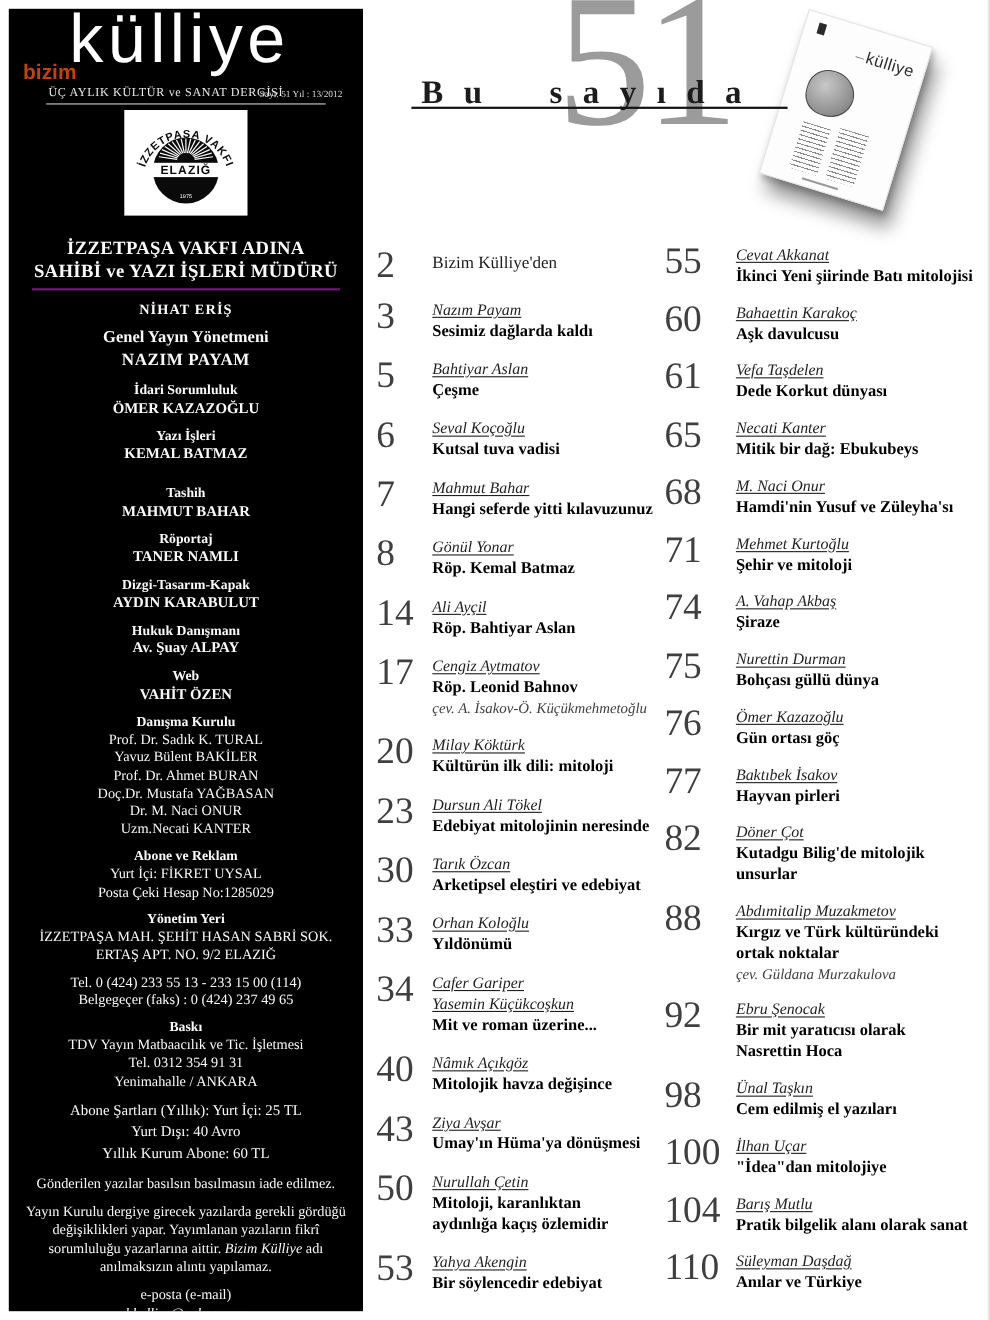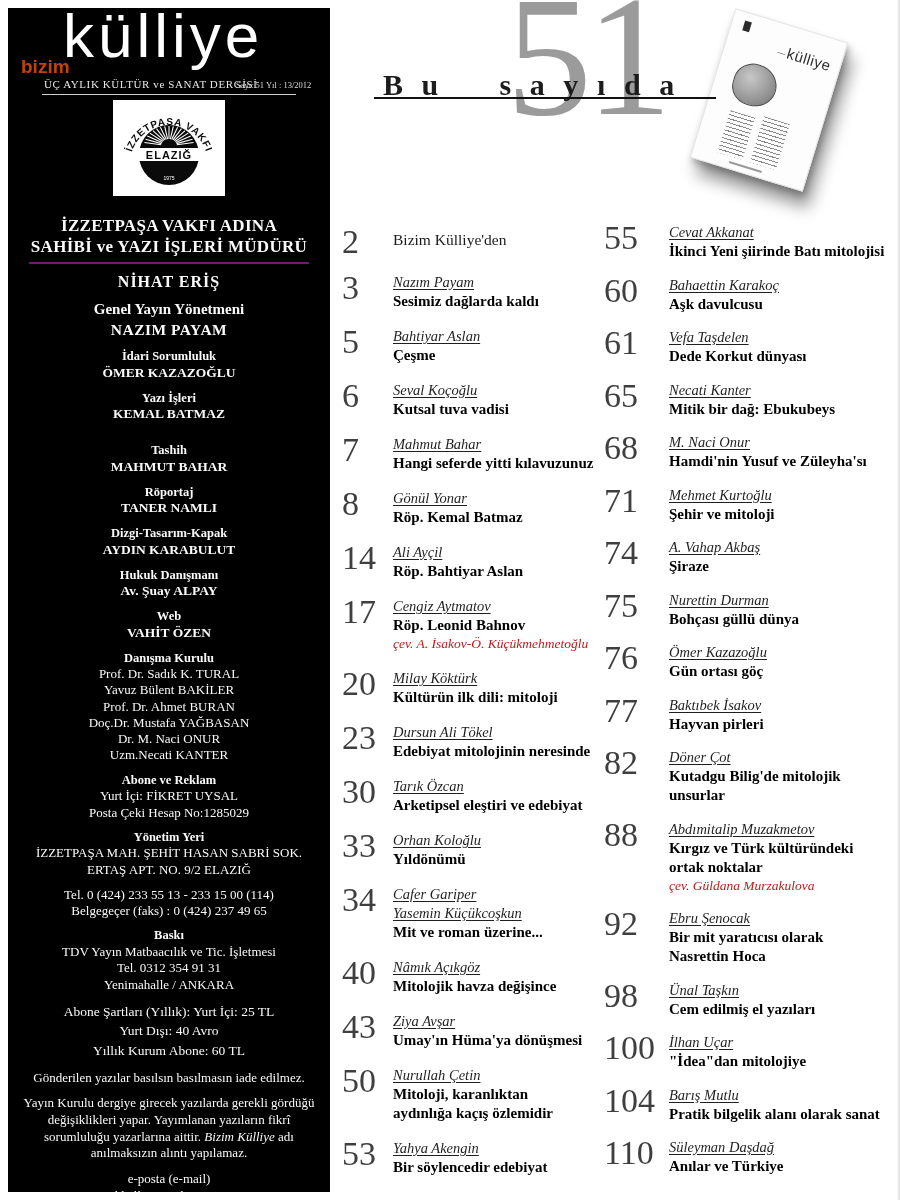--- a/index.html
+++ b/index.html
@@ -30,21 +30,21 @@
   .seal-box { position:absolute; left:105px; top:92px; width:112px; height:96px; background:#fff; }
   .seal-arc-text { font-family:"Liberation Sans",sans-serif; font-size:10px; font-weight:bold; fill:#0a0a0a; letter-spacing:0.8px;}
   .seal-center-text { font-family:"Liberation Sans",sans-serif; font-size:11px; font-weight:bold; fill:#0a0a0a; text-anchor:middle; letter-spacing:1px;}
   .seal-year-text { font-family:"Liberation Sans",sans-serif; font-size:5px; fill:#fff; text-anchor:middle;}
 
   #sidebar-blocks { padding:10px 12px 0 12px; }
   .sb-block { margin-bottom:9px; }
   .sb-gap { margin-top:20px; }
   .sb-owner-lines { display:inline-block; border-bottom:2px solid #701a75; padding:0 2px 5px 2px; margin-top:6px;}
   .sb-owner-line { font-size:17px; font-weight:bold; line-height:1.22; letter-spacing:0.3px; }
-  .sb-owner-name { font-size:16px; font-weight:bold; margin-top:9px; letter-spacing:1px; }
+  .sb-owner-name { font-size:13px; font-weight:bold; margin-top:9px; letter-spacing:1px; }
   .sb-label { font-size:12.5px; font-weight:bold; line-height:1.25; }
   .sb-label-big { font-size:15px; font-weight:bold; line-height:1.3;text-align:center; }
   .sb-name { font-size:13.5px; font-weight:bold; line-height:1.25; }
   .sb-name-big { font-size:15.5px; font-weight:bold; line-height:1.3; letter-spacing:0.5px;}
   .sb-line { font-size:13px; line-height:1.25; }
   .sb-line-sp { font-size:13.5px; line-height:1.45; }
   .sb-para { font-size:13px; line-height:1.3; padding:0 2px; }
   .sb-em { font-style:italic; }
   .sb-italic { font-style:italic; font-size:13px; line-height:1.3; }
 
@@ -84,21 +84,21 @@
   .toc-col-right { left:266px; top:222px; width:296px; }
   .toc-entry { display:flex; align-items:flex-start; margin-bottom:15px; }
   .toc-col-right .toc-entry { margin-bottom:13.5px; }
   .toc-num { flex:none; width:46px; font-size:34px; line-height:30px; padding-top:1px;
     color:#3f3f3f; font-family:"Liberation Serif",serif; }
   .toc-col-right .toc-num { width:60px; }
   .toc-body { padding-left:5px; padding-top:1px; }
   .toc-author { font-style:italic; font-size:14.5px; line-height:19px; color:#1f1f1f;
     text-decoration:underline; text-underline-offset:2px; }
   .toc-title { font-weight:bold; font-size:15px; line-height:19px; color:#000; }
-  .toc-note { font-style:italic; font-size:13.5px; line-height:18px; color:#b91c1c; }
+  .toc-note { font-style:italic; font-size:13.5px; line-height:18px; color:#404040; }
   .toc-italic-line { font-size:15.5px; line-height:20px; color:#1a1a1a; padding-top:3px; }
 </style>
 </head>
 <body>
 
 <div class="page">
 
   <aside class="sidebar">
     <div class="masthead">
       <span class="brand-prefix">bizim</span>

